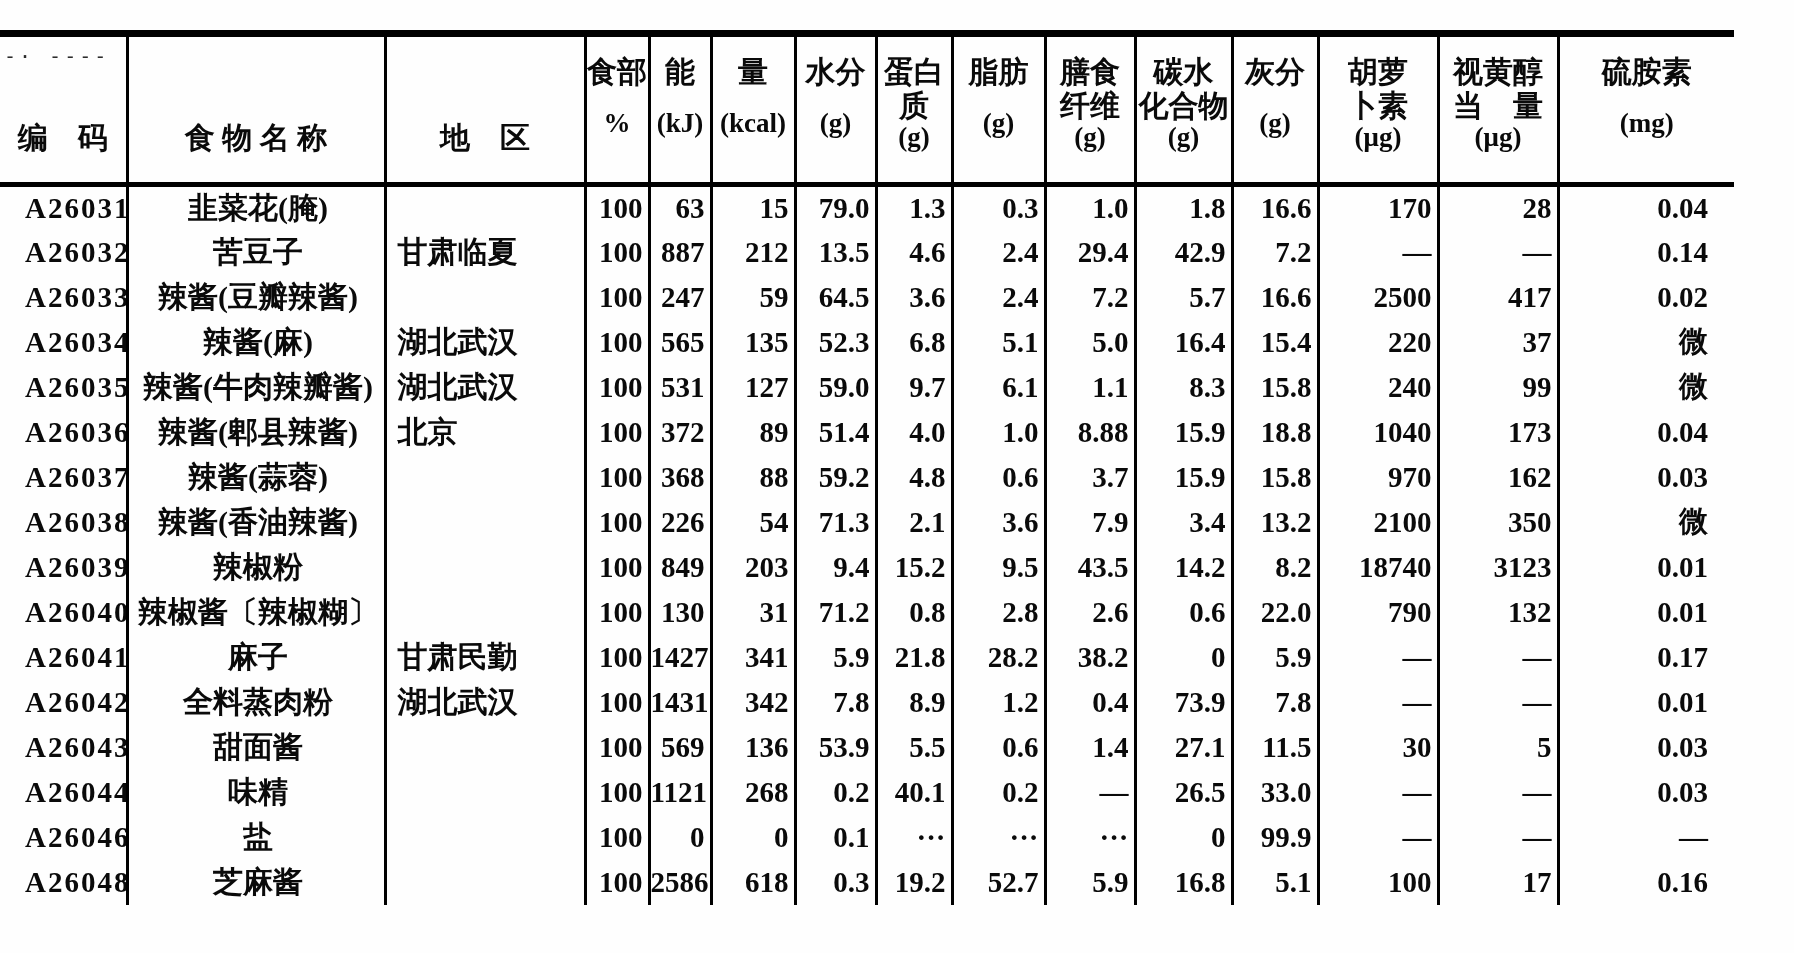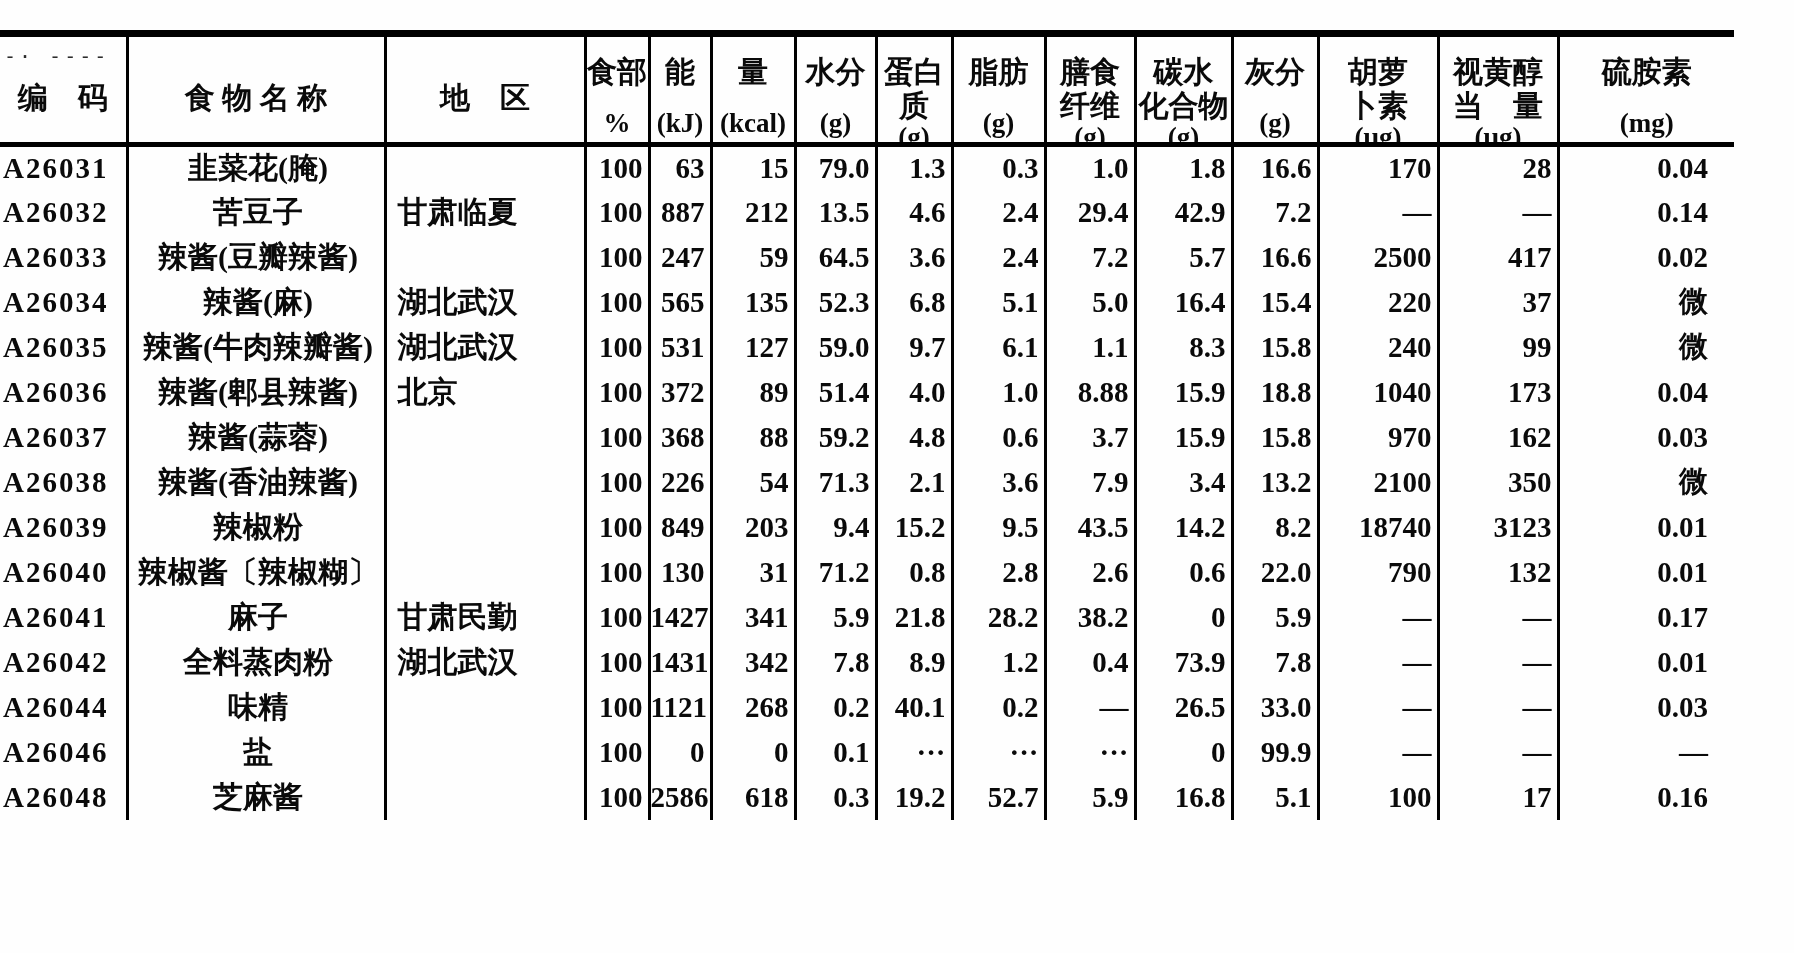--- a/index.html
+++ b/index.html
@@ -18,26 +18,26 @@
   }
   th,td{
     border-right:3px solid #000;
     padding:0;overflow:hidden;white-space:nowrap;
     font-weight:700;
   }
   th:last-child,td:last-child{border-right:none;}
   thead th{border-bottom:5px solid #000;vertical-align:top;}
   .hwrap{display:flex;flex-direction:column;justify-content:space-between;height:105px;
          text-align:center;font-size:30px;line-height:1.12;padding-top:18px;box-sizing:border-box;}
-  .hwrap.hcenter{justify-content:center;padding-top:16px;}
+  .hwrap.hcenter{justify-content:center;padding-top:16px;margin-top:40px;}
   .hline{min-height:0;}
   .hunit{font-size:27px;padding-bottom:4px;}
   tbody tr{height:45px;}
   tbody td{vertical-align:middle;font-size:29px;}
-  .c-code{text-align:left;padding-left:3px;font-size:29px;letter-spacing:2px;}
+  .c-code{text-align:left;padding-left:25px;font-size:29px;letter-spacing:2px;}
   .c-name{text-align:center;padding-left:4px;font-size:30px;}
   .c-region{text-align:left;padding-left:11px;font-size:30px;}
   .c-num{text-align:right;padding-right:5px;}
   .c-thia{padding-right:26px;}
 </style>
 </head>
 <body>
 
 <div class="page">
 
@@ -392,20 +392,37 @@
           <td class="c-num">8.9</td>
           <td class="c-num">1.2</td>
           <td class="c-num">0.4</td>
           <td class="c-num">73.9</td>
           <td class="c-num">7.8</td>
           <td class="c-num">—</td>
           <td class="c-num">—</td>
           <td class="c-num c-thia">0.01</td>
         </tr>
 
+        <tr>
+          <td class="c-code">A26043</td>
+          <td class="c-name">甜面酱</td>
+          <td class="c-region"></td>
+          <td class="c-num">100</td>
+          <td class="c-num">569</td>
+          <td class="c-num">136</td>
+          <td class="c-num">53.9</td>
+          <td class="c-num">5.5</td>
+          <td class="c-num">0.6</td>
+          <td class="c-num">1.4</td>
+          <td class="c-num">27.1</td>
+          <td class="c-num">11.5</td>
+          <td class="c-num">30</td>
+          <td class="c-num">5</td>
+          <td class="c-num c-thia">0.03</td>
+        </tr>
 
         <tr>
           <td class="c-code">A26044</td>
           <td class="c-name">味精</td>
           <td class="c-region"></td>
           <td class="c-num">100</td>
           <td class="c-num">1121</td>
           <td class="c-num">268</td>
           <td class="c-num">0.2</td>
           <td class="c-num">40.1</td>

